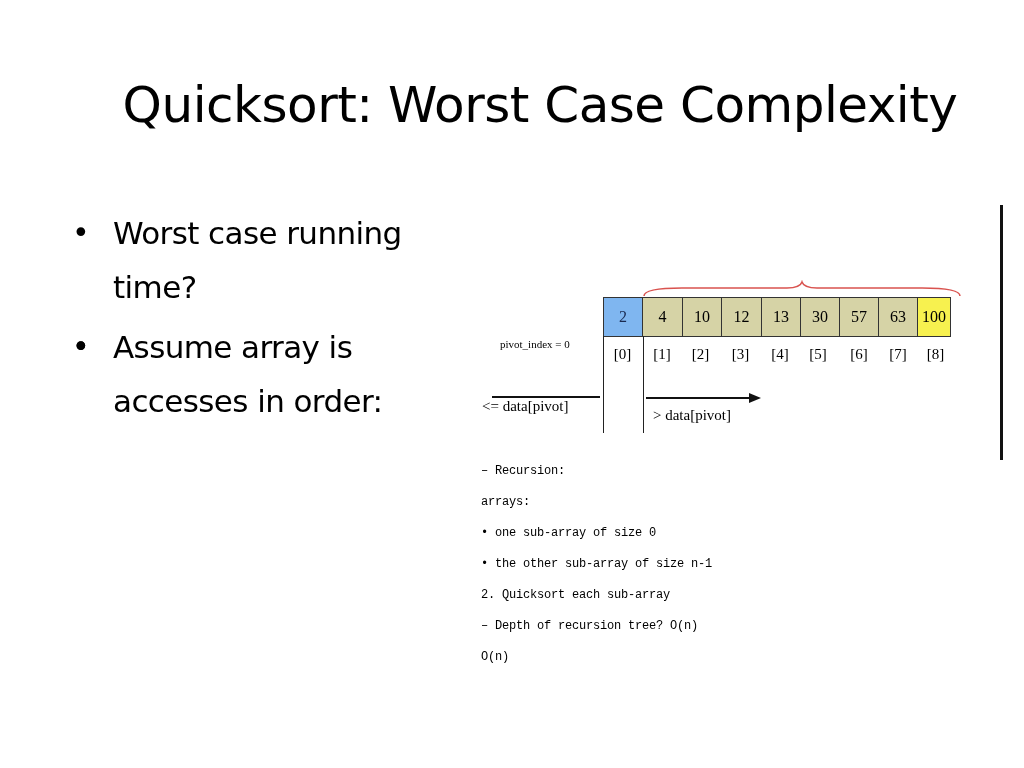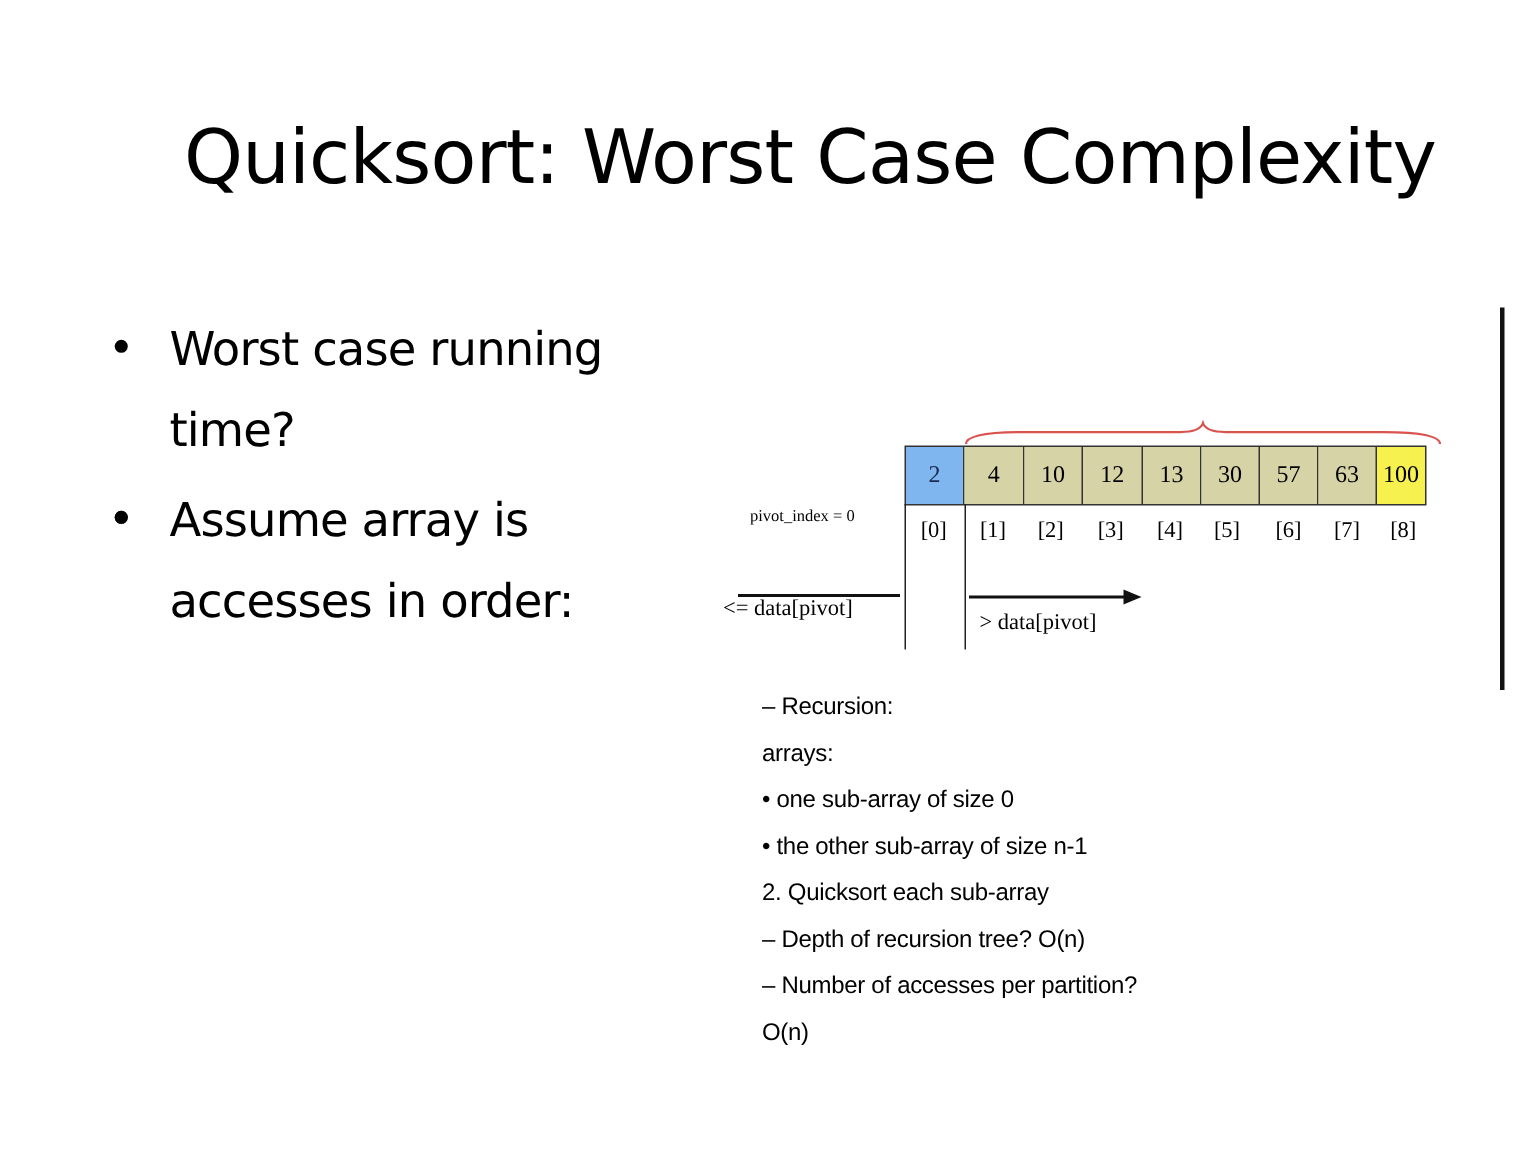--- a/index.html
+++ b/index.html
@@ -14,21 +14,21 @@
   .cell { height:38px; border-right:1px solid #333; display:flex; align-items:center; justify-content:center; font-family:"Liberation Serif", serif; font-size:16px; background:#d6d3a6; }
   .cell:last-child { border-right:none; }
   .cell.pivot { background:#7fb6f0; color:#1a2a50; }
   .cell.max { background:#f7f14f; }
   .indices { position:absolute; left:113px; top:66px; display:flex; font-family:"Liberation Serif", serif; font-size:15px; }
   .indices span { text-align:center; }
   .brace { position:absolute; left:152px; top:0; }
   .vline { position:absolute; width:1px; background:#222; }
   .arrow-text { position:absolute; font-family:"Liberation Serif", serif; font-size:15px; }
   .side-rule { position:absolute; left:1000px; top:205px; width:3px; height:255px; background:#111; }
-  .notes { position:absolute; left:481px; top:456px; width:480px; font-family:Liberation Sans, sans-serif; font-size:16px; line-height:31px; letter-spacing:-0.2px;margin-left:27px; }
+  .notes { position:absolute; left:481px; top:456px; width:480px; font-family:Liberation Mono, monospace; font-size:12px; line-height:31px; letter-spacing:-0.2px; }
   .notes div { white-space:pre-wrap; }
 </style>
 </head>
 <body>
 
 <h1 class="title">Quicksort: Worst Case Complexity</h1>
 
 <ul class="bullets">
   <li><span class="dot">•</span><span>Worst case running time?</span></li>
   <li><span class="dot">•</span></li>
@@ -77,15 +77,14 @@
 
 <div class="side-rule"></div>
 
 <div class="notes">
   <div>– Recursion:</div>
   <div>arrays:</div>
   <div>• one sub-array of size 0</div>
   <div>• the other sub-array of size n-1</div>
   <div>2. Quicksort each sub-array</div>
   <div>– Depth of recursion tree? O(n)</div>
-  <div>– Number of accesses per partition?</div>
   <div>O(n)</div>
 </div>
 
 </body></html>

